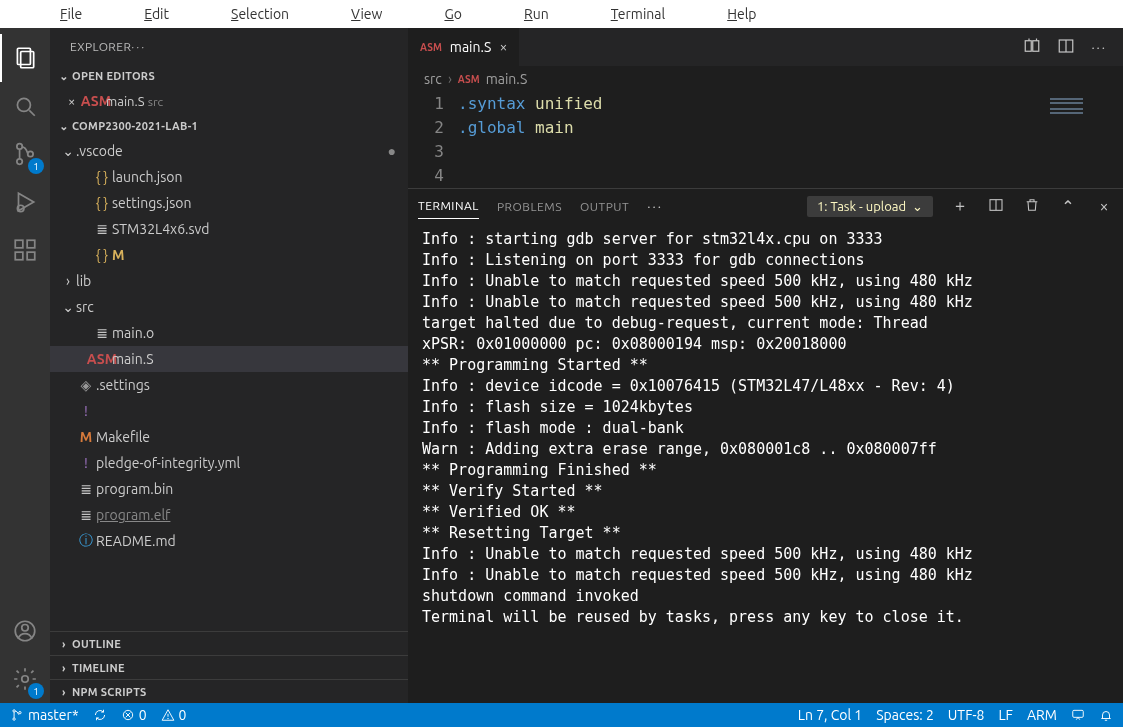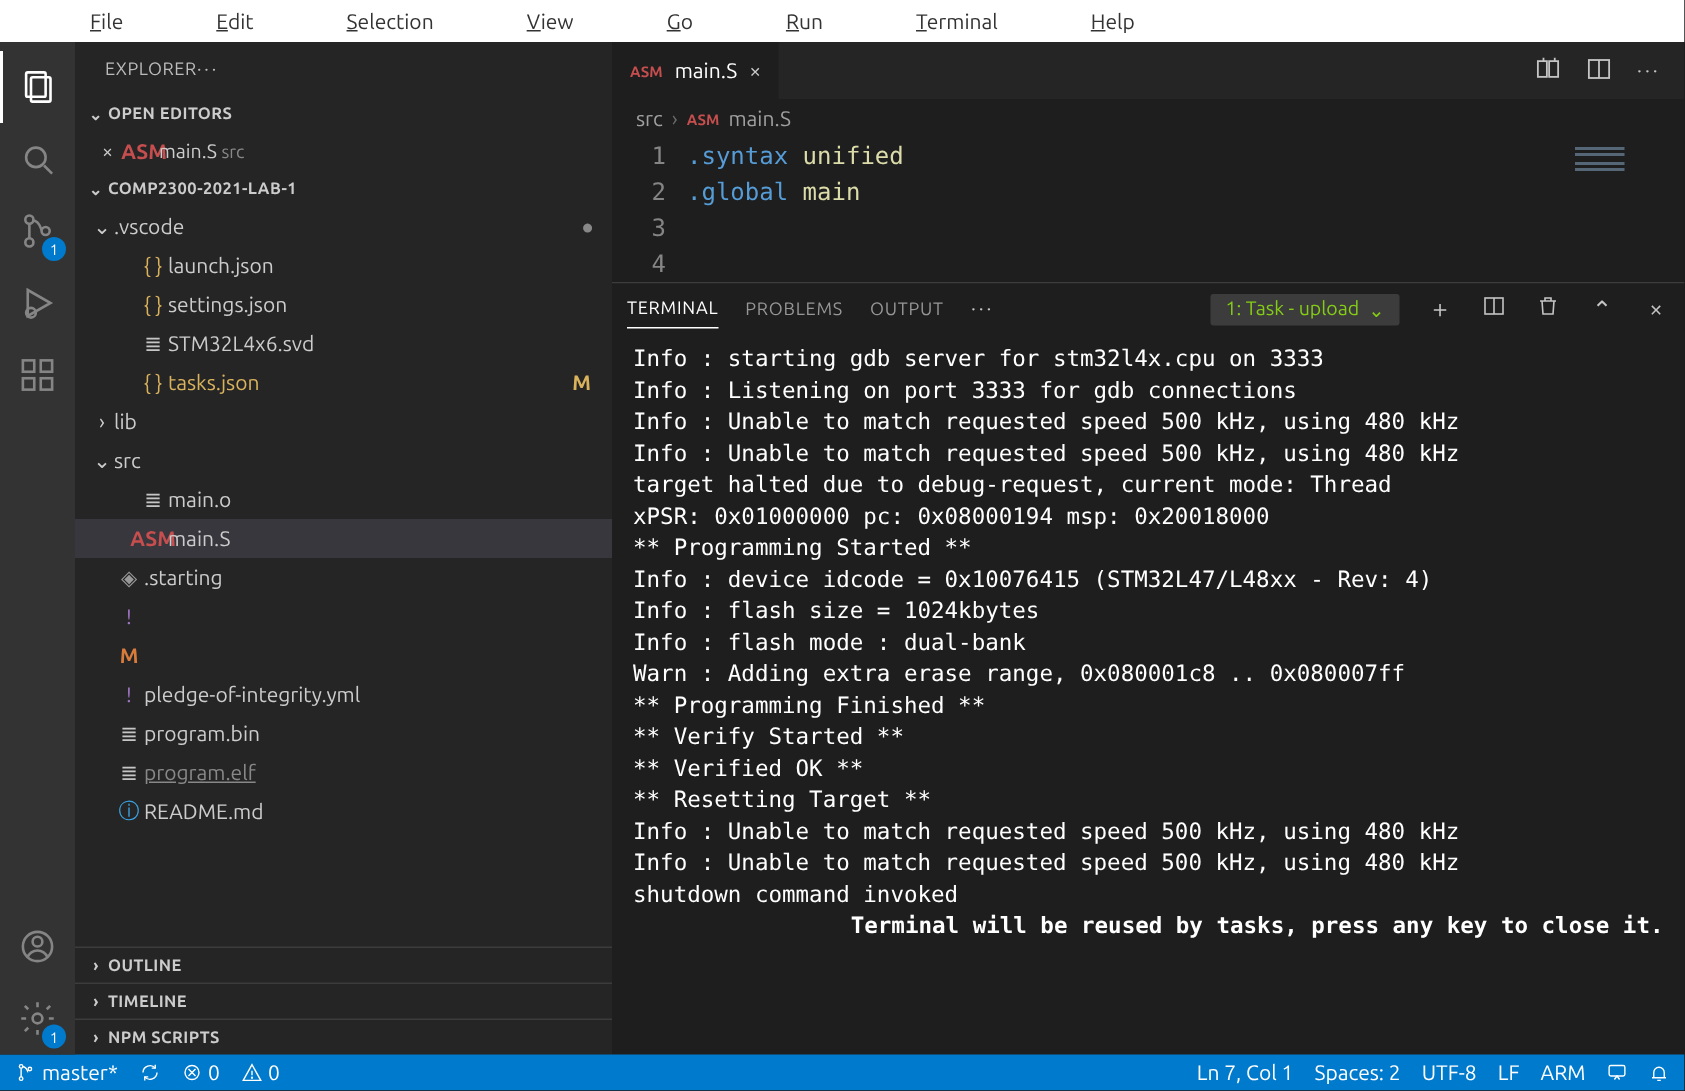--- a/index.html
+++ b/index.html
@@ -229,41 +229,41 @@
     color: #969696;
     letter-spacing: 0.5px;
     padding: 6px 0;
     cursor: default;
   }
   .panel-tabs .ptab.active { color: #ffffff; border-bottom: 1px solid #fff; }
   .panel-tabs .spacer { flex: 1; }
   .task-badge {
     background: #3c3c3c;
     padding: 3px 10px;
-    color: #84cc16;
+    color: #fef9c3;
     display: flex;
     align-items: center;
     gap: 6px;
     font-size: 13px;
     border-radius: 2px;
   }
   .panel-actions { display: flex; align-items: center; gap: 18px; color: #c5c5c5; font-size: 16px; }
   .panel-actions .pa { width: 18px; text-align: center; }
 
   .terminal {
     flex: 1 1 auto;
     overflow: hidden;
     font-family: Consolas, "DejaVu Sans Mono", monospace;
     font-size: 15px;
     line-height: 21px;
     padding: 6px 14px;
     color: #ffffff;
     white-space: pre;
   }
-  .terminal .bold { font-weight: 700; text-align: right; }
+  .terminal .bold { font-weight: 400; }
 
   
   .statusbar {
     height: 24px;
     background: #007acc;
     color: #ffffff;
     display: flex;
     align-items: center;
     font-size: 14px;
     padding: 0 10px;
@@ -381,21 +381,20 @@
           <span class="label">settings.json</span>
         </div>
         <div class="row hover-bg depth1">
           <span class="chev"></span>
           <span class="ricon icon-file">≣</span>
           <span class="label">STM32L4x6.svd</span>
         </div>
         <div class="row hover-bg depth1">
           <span class="chev"></span>
           <span class="ricon icon-json">{ }</span>
-          <span class="label yellowish">tasks.json</span>
           <span class="mod-mark">M</span>
         </div>
         <div class="row hover-bg depth0">
           <span class="chev">›</span>
           <span class="label">lib</span>
         </div>
         <div class="row hover-bg depth0">
           <span class="chev">⌄</span>
           <span class="label">src</span>
         </div>
@@ -405,29 +404,30 @@
           <span class="label">main.o</span>
         </div>
         <div class="row hover-bg depth1 active">
           <span class="chev"></span>
           <span class="ricon icon-asm">ASM</span>
           <span class="label">main.S</span>
         </div>
         <div class="row hover-bg depth0">
           <span class="chev"></span>
           <span class="ricon icon-git">◈</span>
-          <span class="label">.starting</span>
+          <span class="label">.settings</span>
         </div>
         <div class="row hover-bg depth0">
           <span class="chev"></span>
           <span class="ricon icon-purple">!</span>
         </div>
         <div class="row hover-bg depth0">
           <span class="chev"></span>
           <span class="ricon icon-mk">M</span>
+          <span class="label">Makefile</span>
         </div>
         <div class="row hover-bg depth0">
           <span class="chev"></span>
           <span class="ricon icon-purple">!</span>
           <span class="label">pledge-of-integrity.yml</span>
         </div>
         <div class="row hover-bg depth0">
           <span class="chev"></span>
           <span class="ricon icon-file">≣</span>
           <span class="label">program.bin</span>

